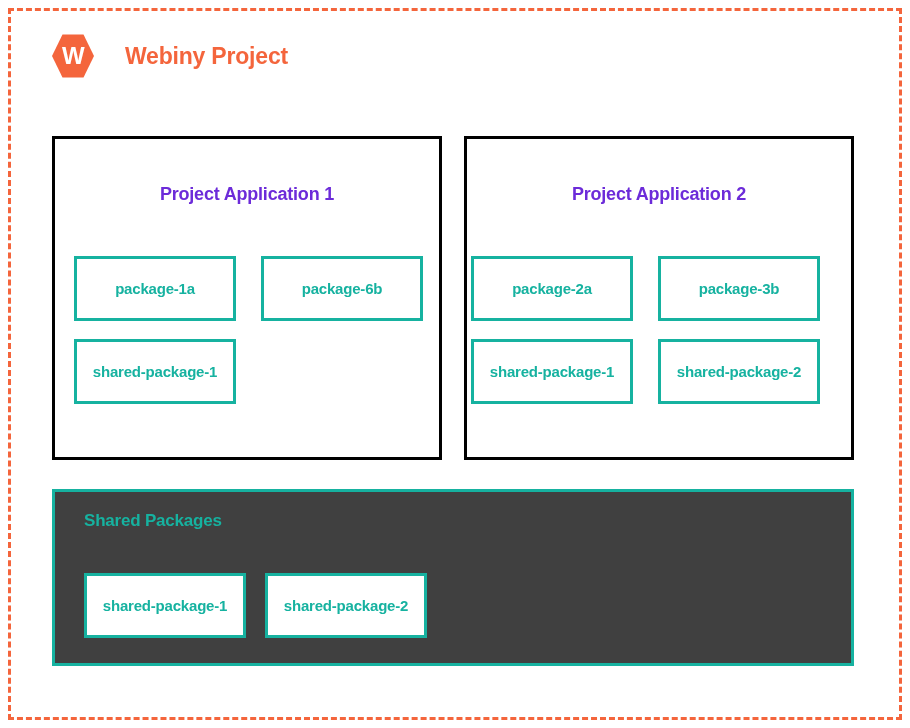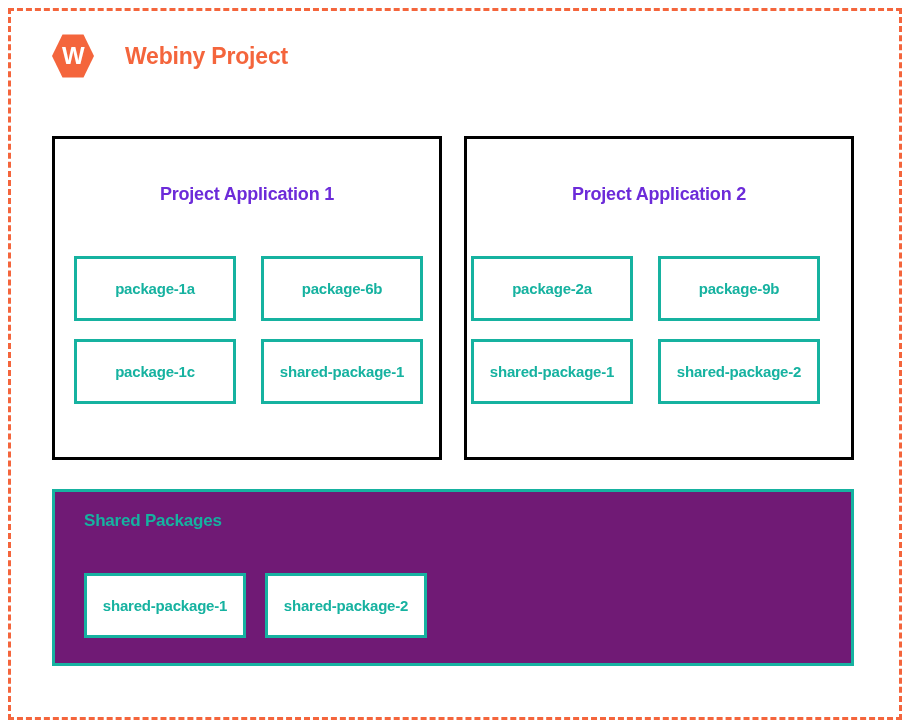--- a/index.html
+++ b/index.html
@@ -128,21 +128,21 @@
 
   
   #shared-packages {
     position: absolute;
     left: 52px;
     top: 489px;
     width: 802px;
     height: 177px;
     box-sizing: border-box;
     border: 3px solid #16B2A0;
-    background: #701a75;
+    background: #404040;
   }
   .shared-title {
     position: absolute;
     left: 29px;
     top: 19px;
     color: #16B2A0;
     font-size: 17px;
     font-weight: bold;
     letter-spacing: -0.2px;
   }
@@ -167,30 +167,29 @@
       <div class="hex-letter">W</div>
     </div>
     <div class="project-title">Webiny Project</div>
   </div>
 
   <div class="app-container" id="app-1">
     <div class="app-title">Project Application 1</div>
     <div class="pkg-grid">
       <div class="pkg-box">package-1a</div>
       <div class="pkg-box">package-6b</div>
-      <div class="pkg-box">package-1c</div>
       <div class="pkg-box">shared-package-1</div>
     </div>
   </div>
 
   <div class="app-container" id="app-2">
     <div class="app-title">Project Application 2</div>
     <div class="pkg-grid">
       <div class="pkg-box">package-2a</div>
-      <div class="pkg-box">package-9b</div>
+      <div class="pkg-box">package-3b</div>
       <div class="pkg-box">shared-package-1</div>
       <div class="pkg-box">shared-package-2</div>
     </div>
   </div>
 
   <div id="shared-packages">
     <div class="shared-title">Shared Packages</div>
     <div class="shared-grid">
       <div class="pkg-box">shared-package-1</div>
       <div class="pkg-box">shared-package-2</div>

